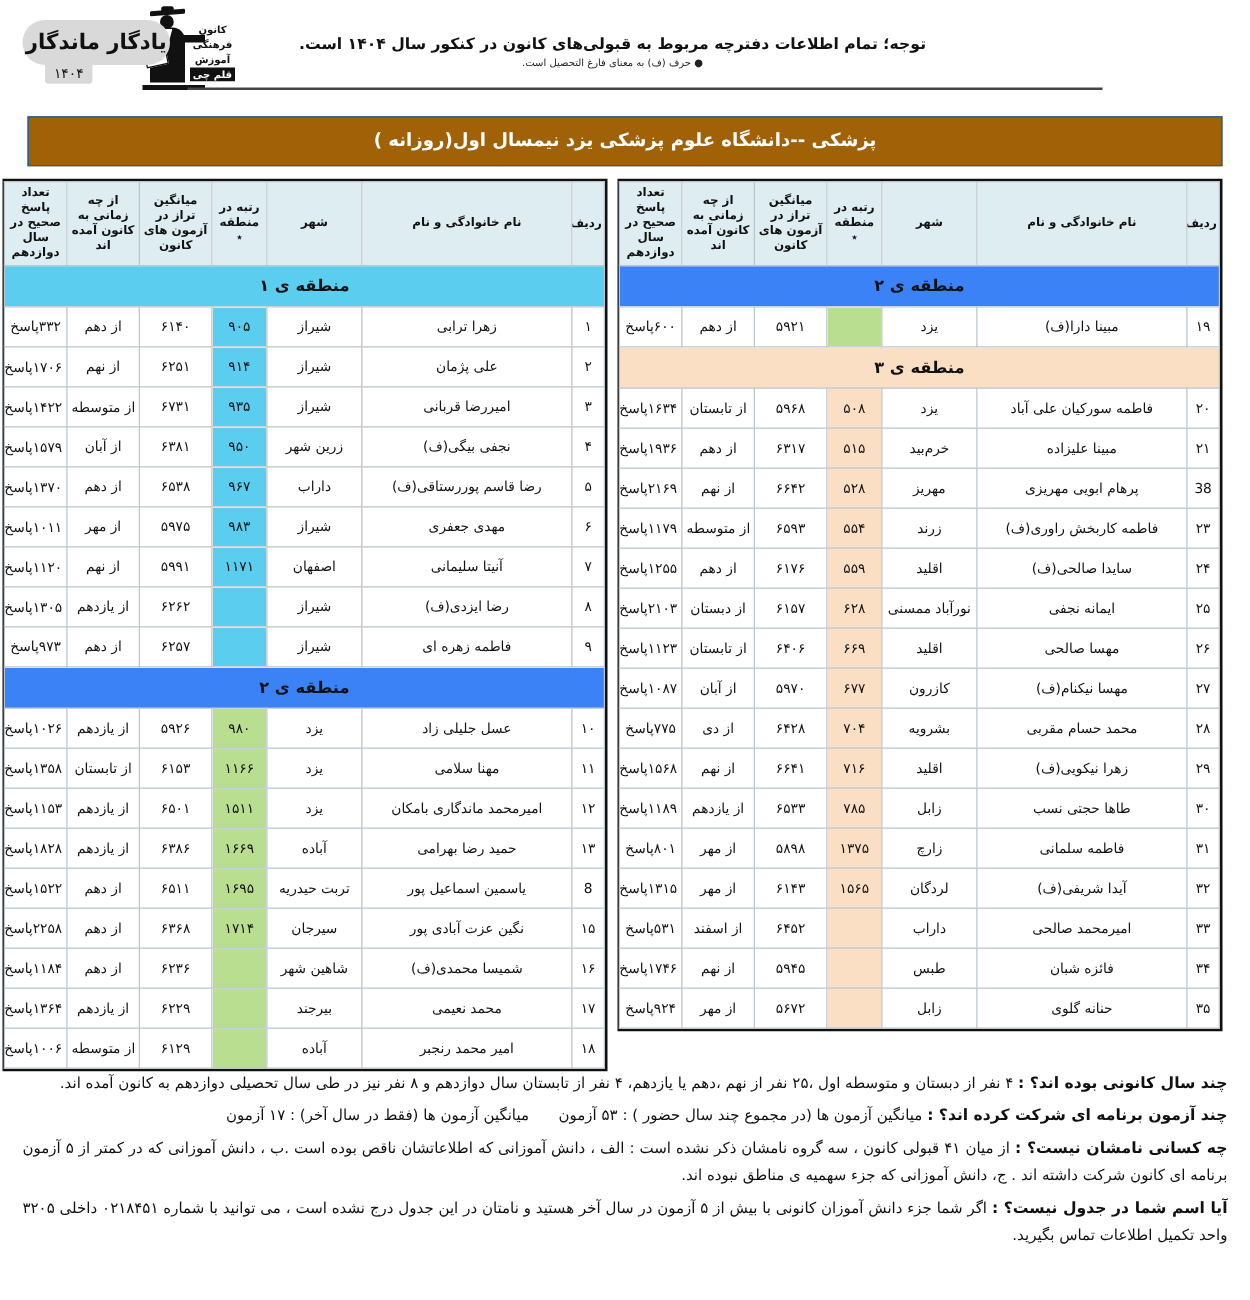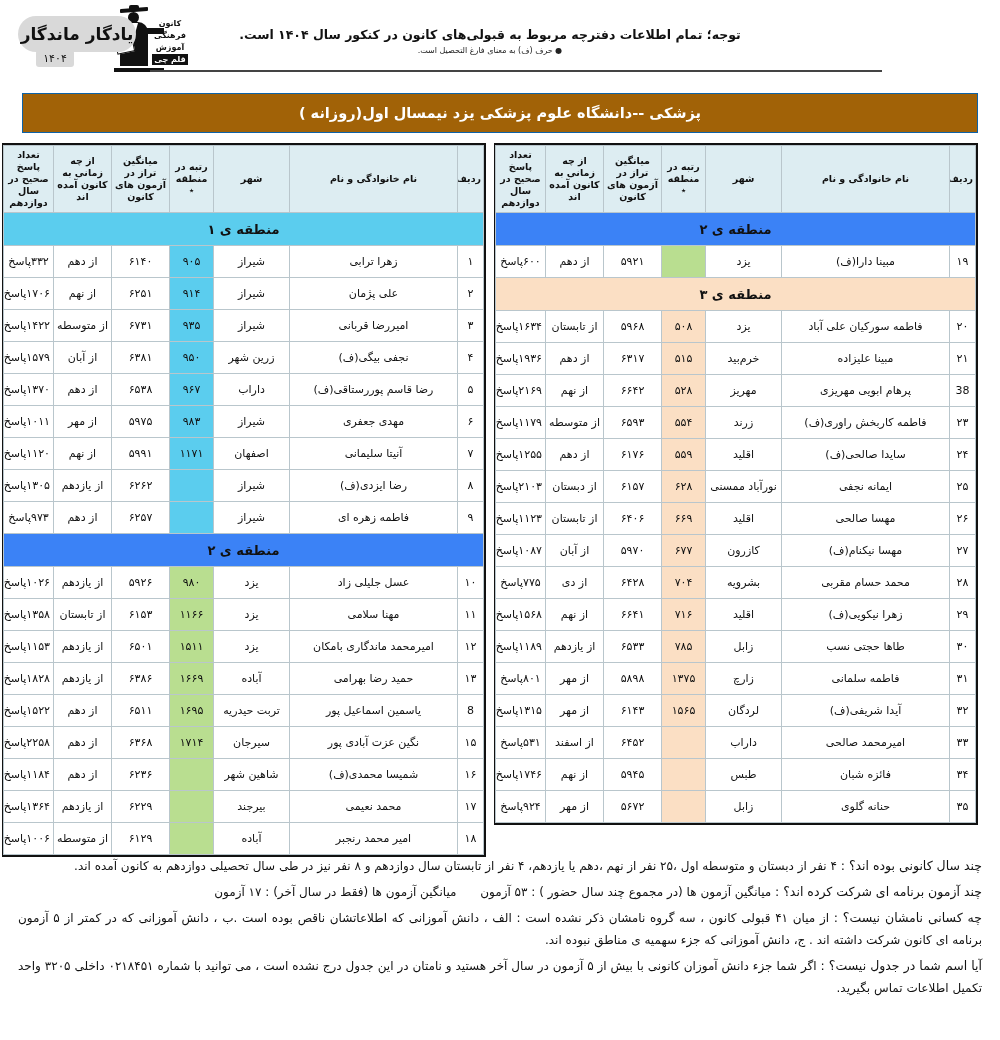--- a/index.html
+++ b/index.html
@@ -311,21 +311,21 @@
   }
   .footer-p {
     font-size: 12px;
     line-height: 22px;
     color: #111;
     margin: 0 0 4px 0;
     text-align: justify;
     text-align-last: right;
   }
   .footer-q {
-    font-weight: normal;
+    font-weight: bold;
     font-size: 12.5px;
     margin-top: 44px;
   }
   .footer-gap { display: inline-block; width: 16px; }
 </style>
 </head>
 <body>
 
 <div class="header">
 

